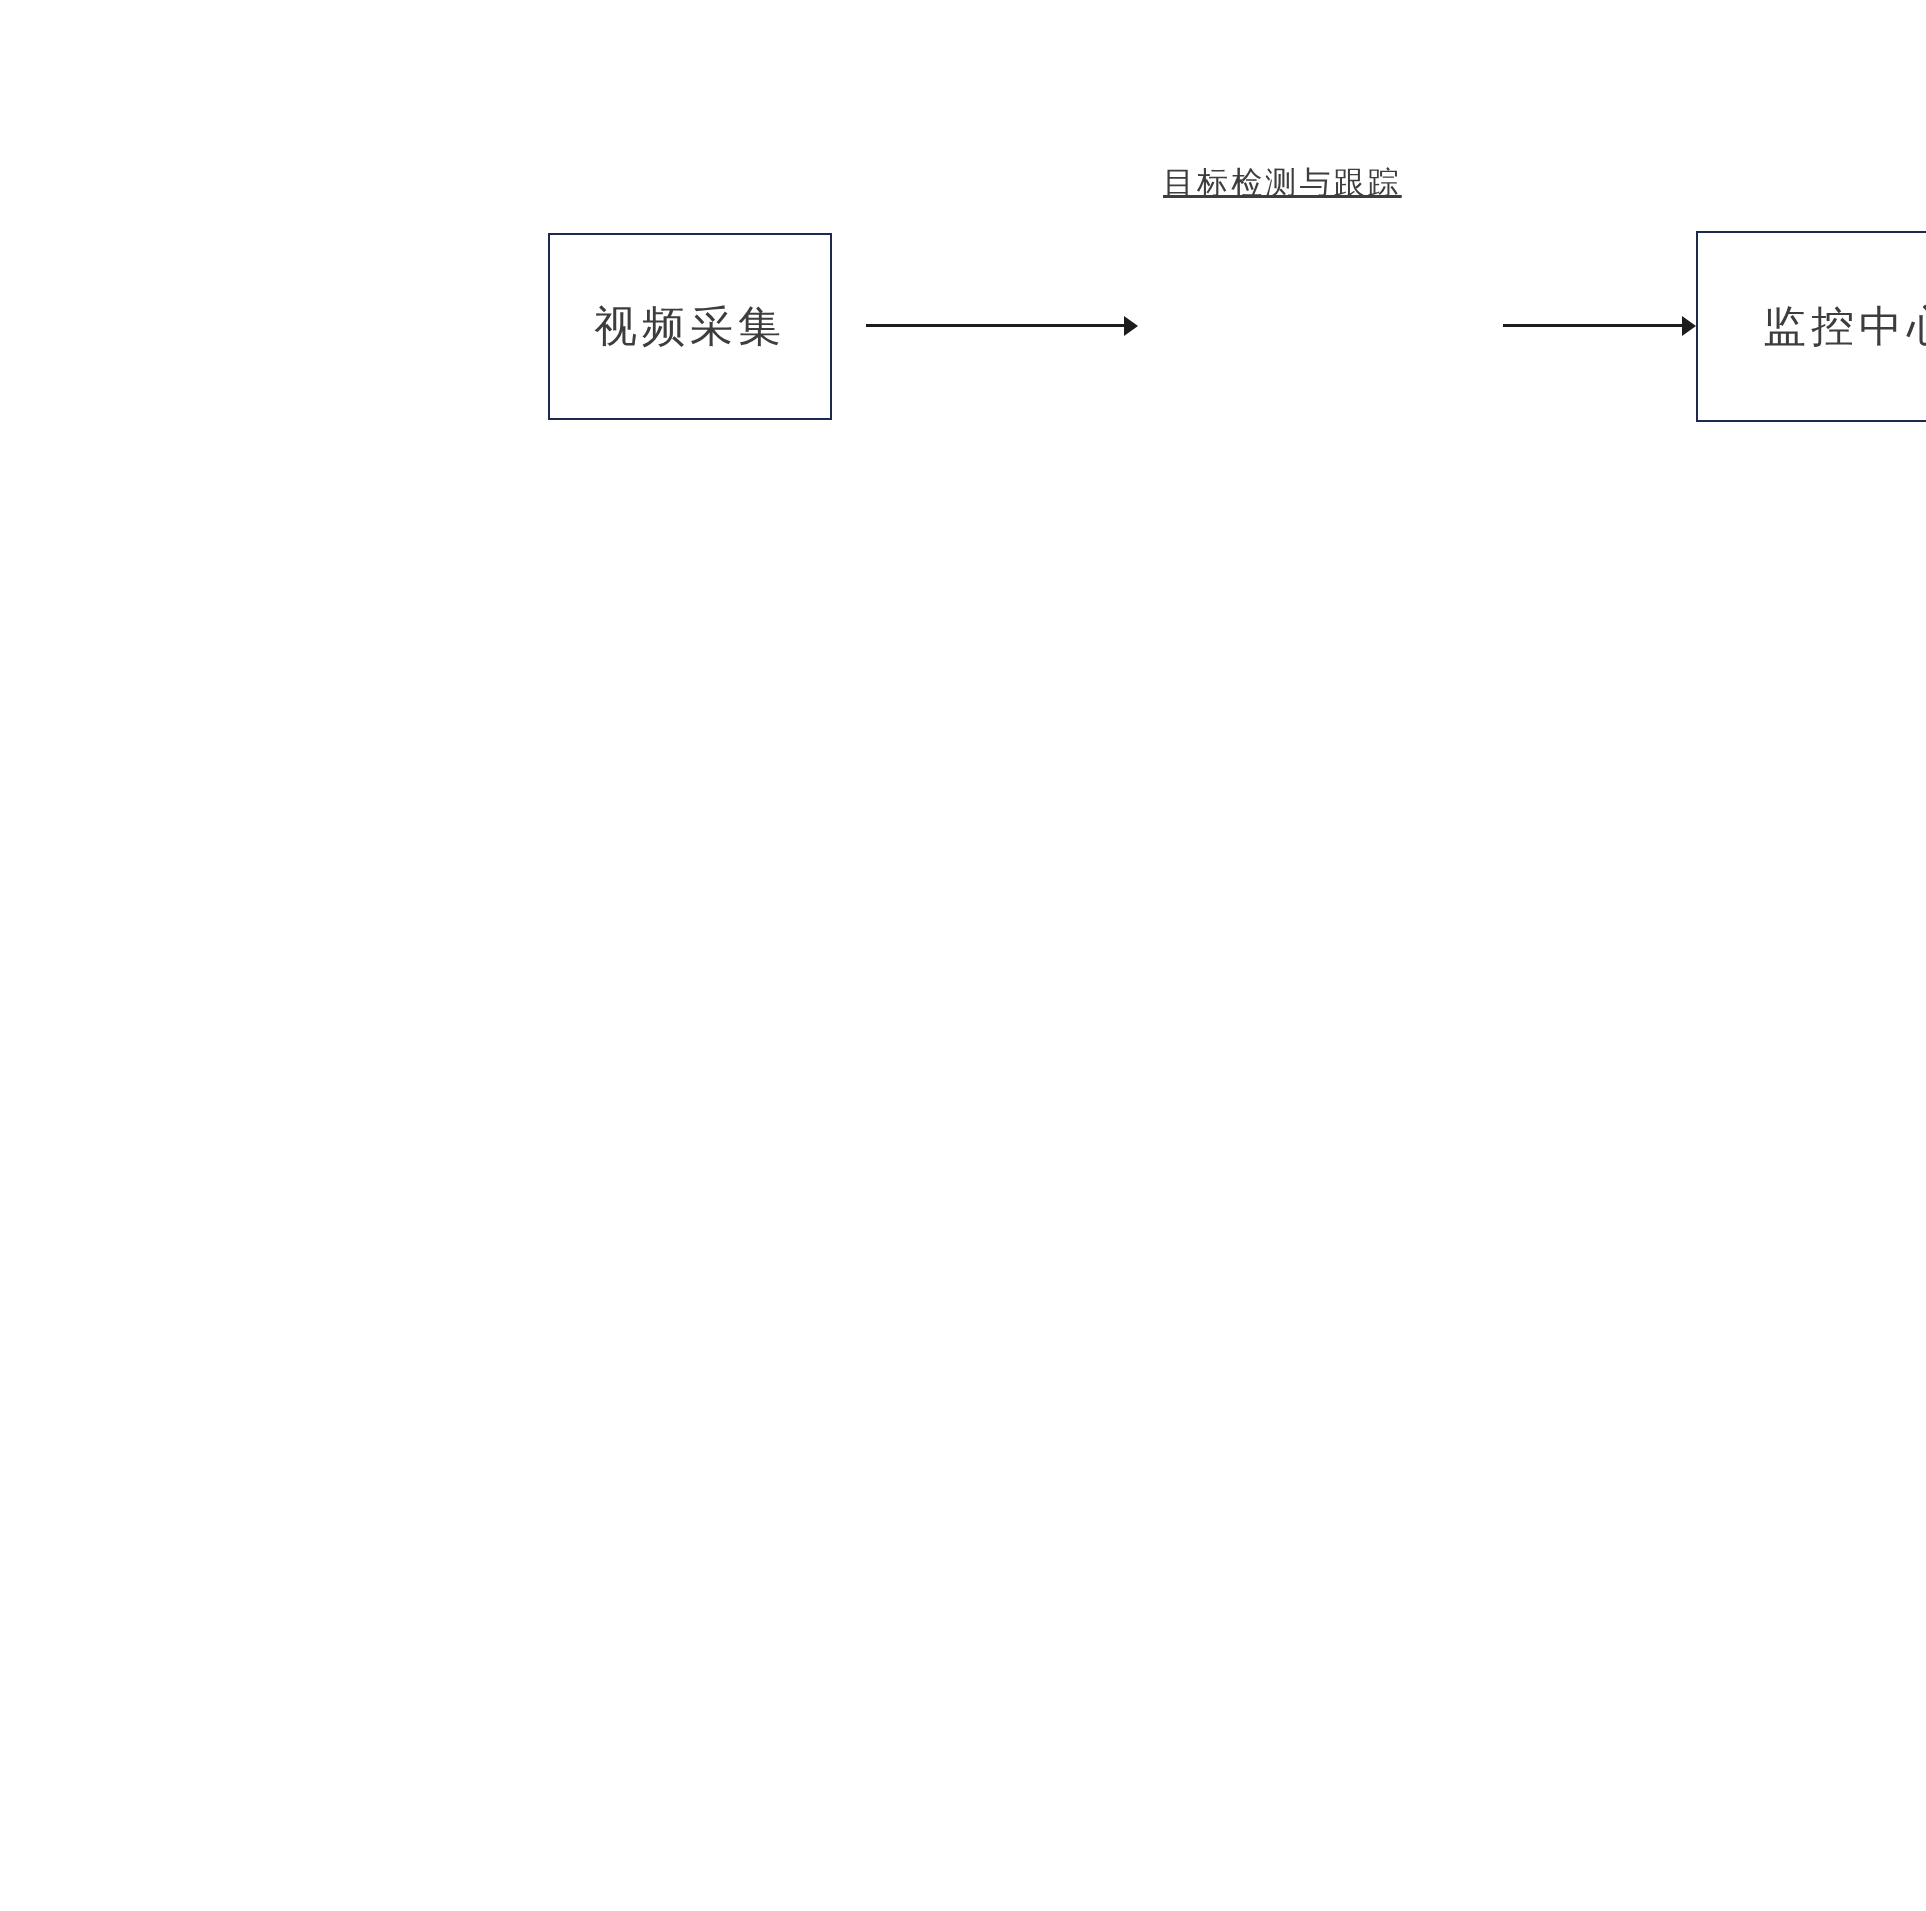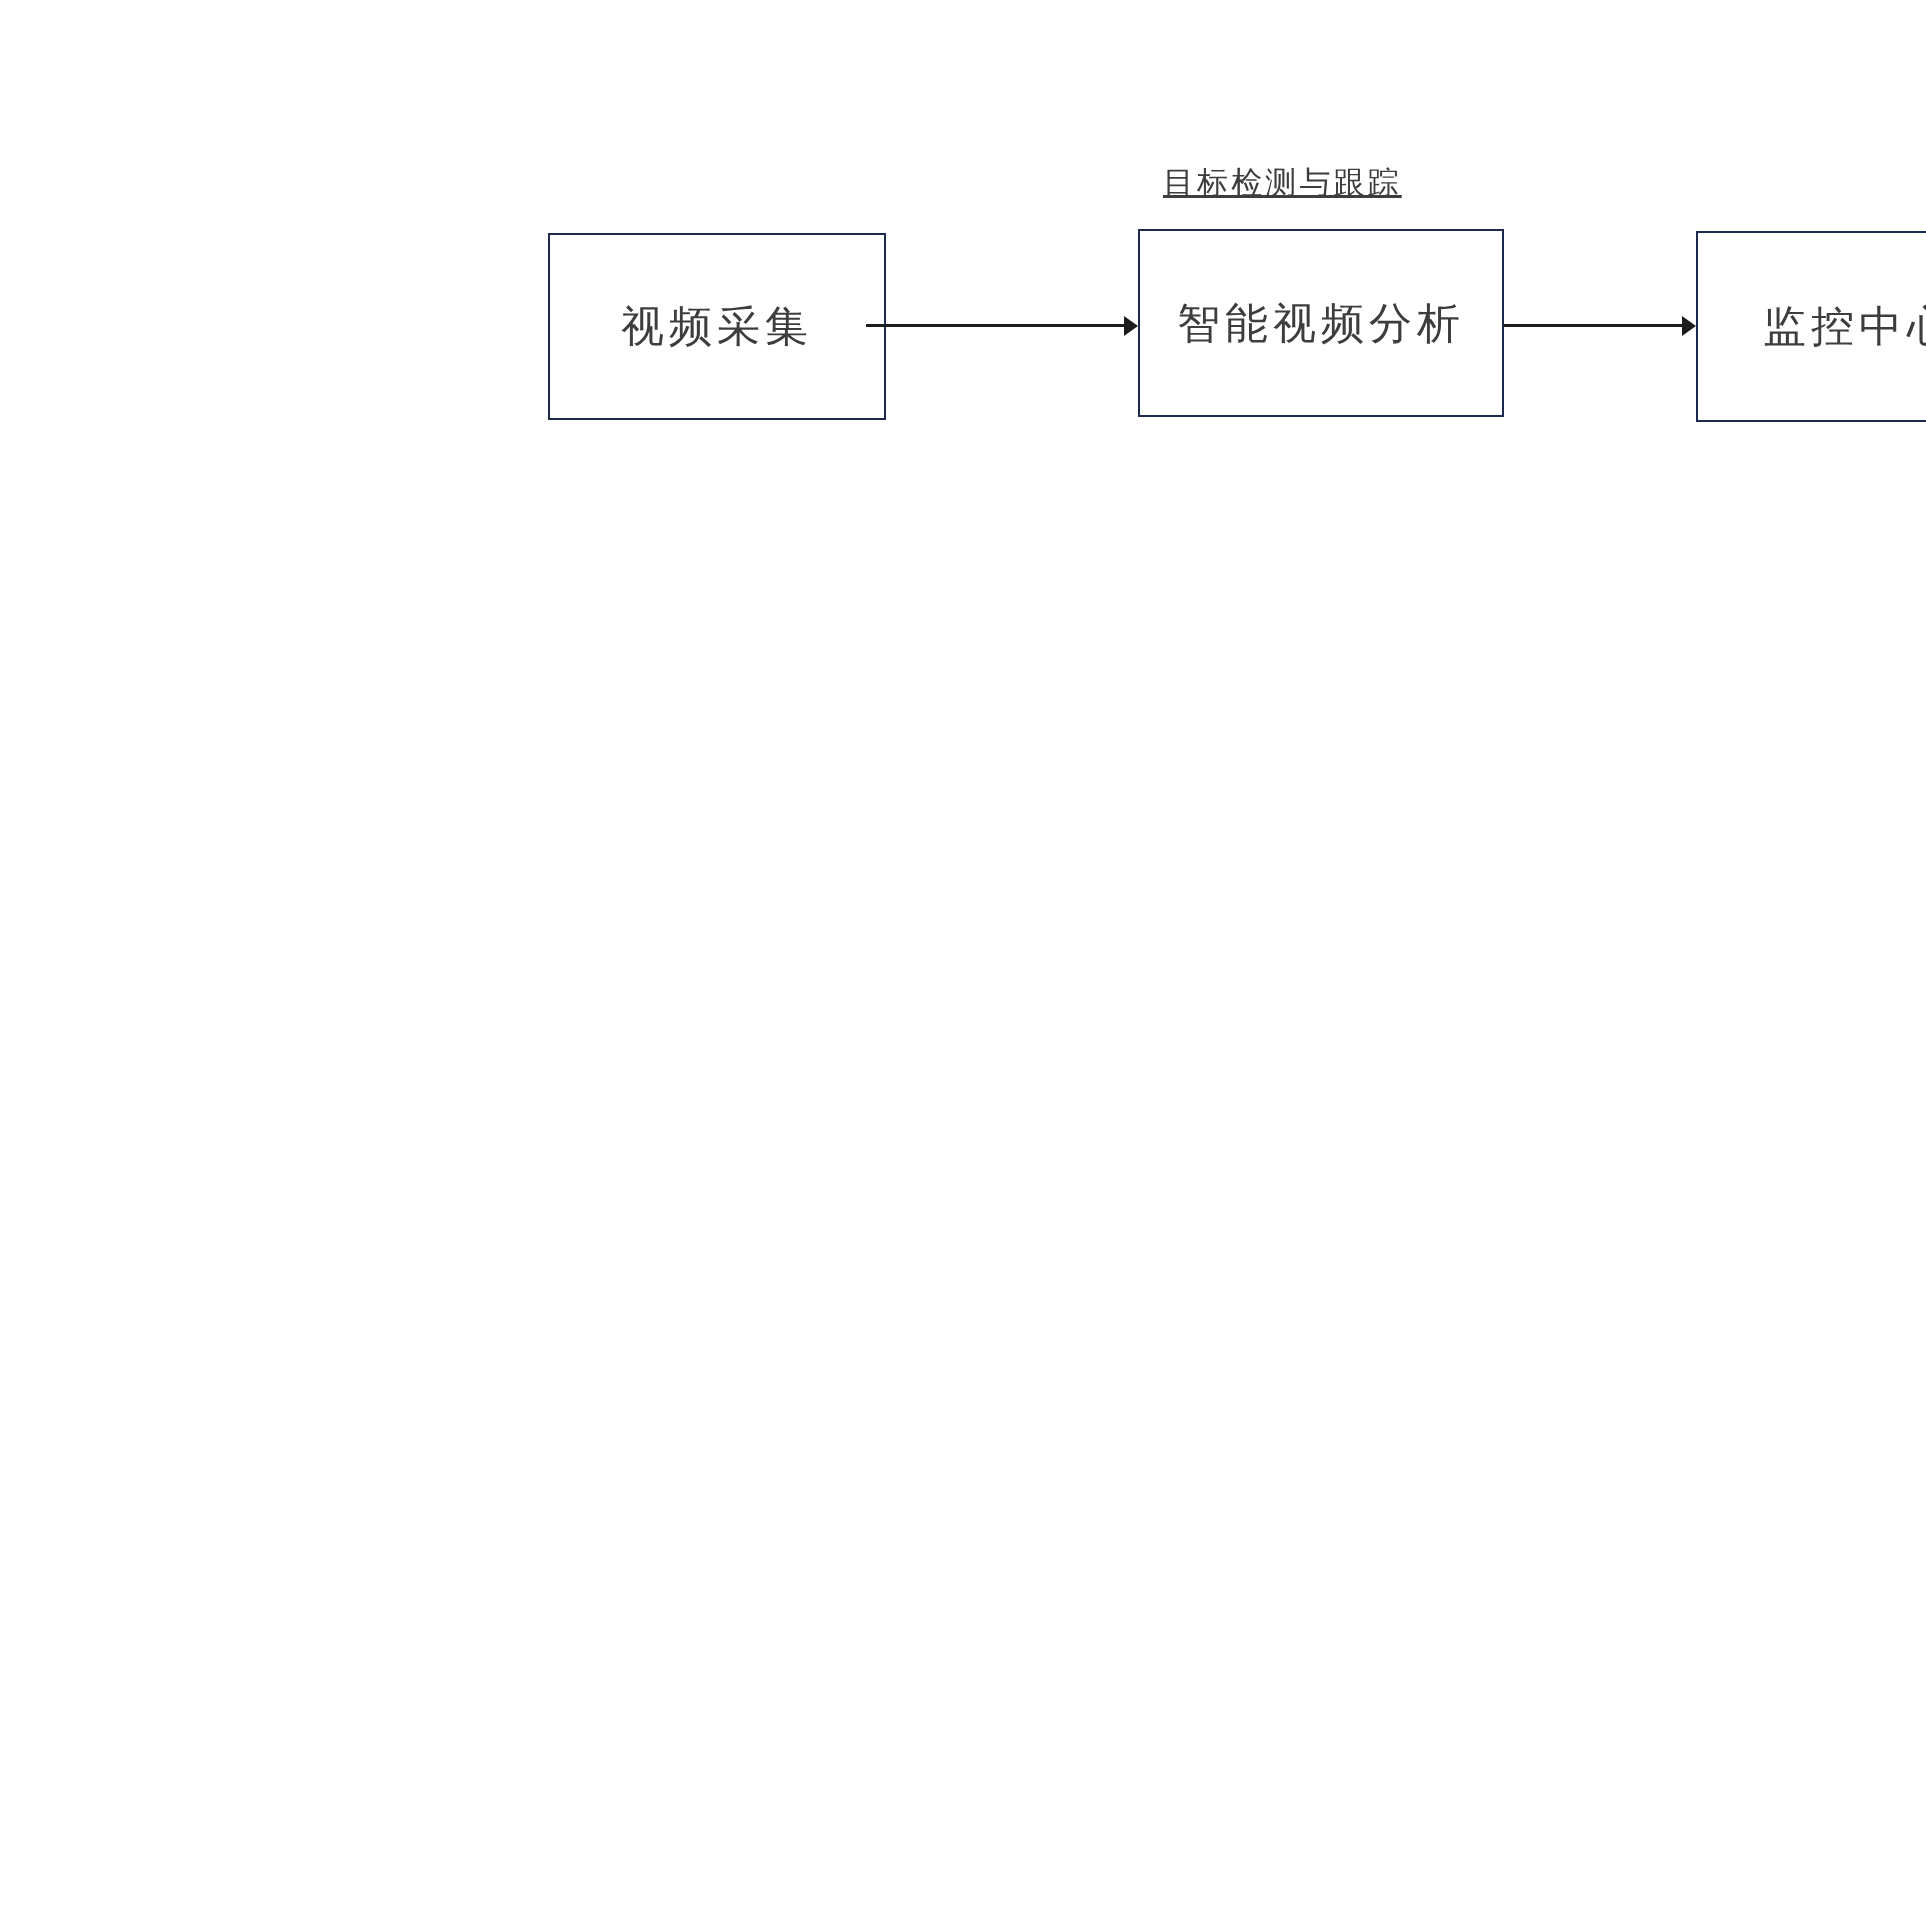--- a/index.html
+++ b/index.html
@@ -17,21 +17,21 @@
   }
   .node-box {
     position: absolute;
     box-sizing: border-box;
     border: 2.3px solid var(--box-border, #1b2a4e);
     background: #ffffff;
     display: flex;
     align-items: center;
     justify-content: center;
   }
-  #box-video-capture   { left: 548px; top: 233px; width: 338px; height: 187px; }
+  #box-video-capture   { left: 548px; top: 233px; width: 284px; height: 187px; }
   #box-video-analysis  { left: 1138px; top: 229px; width: 366px; height: 188px; }
   #box-monitoring-center { left: 1696px; top: 231px; width: 326px; height: 191px; }
   .node-label {
     font-size: 43px;
     color: var(--text, #3d3d3d);
     letter-spacing: 5px;
     white-space: nowrap;
     line-height: 1;
   }
   .edge-label {
@@ -75,23 +75,20 @@
 
   <div class="node-box" id="box-video-capture">
     <span class="node-label">视频采集</span>
   </div>
 
   <div class="arrow" id="arrow-1">
     <div class="arrow-line"></div>
     <div class="arrow-head"></div>
   </div>
 
-  <div class="node-box" id="box-video-analysis">
-    <span class="node-label">智能视频分析</span>
-  </div>
 
   <div class="arrow" id="arrow-2">
     <div class="arrow-line"></div>
     <div class="arrow-head"></div>
   </div>
 
   <div class="node-box" id="box-monitoring-center">
     <span class="node-label">监控中心</span>
   </div>
 

